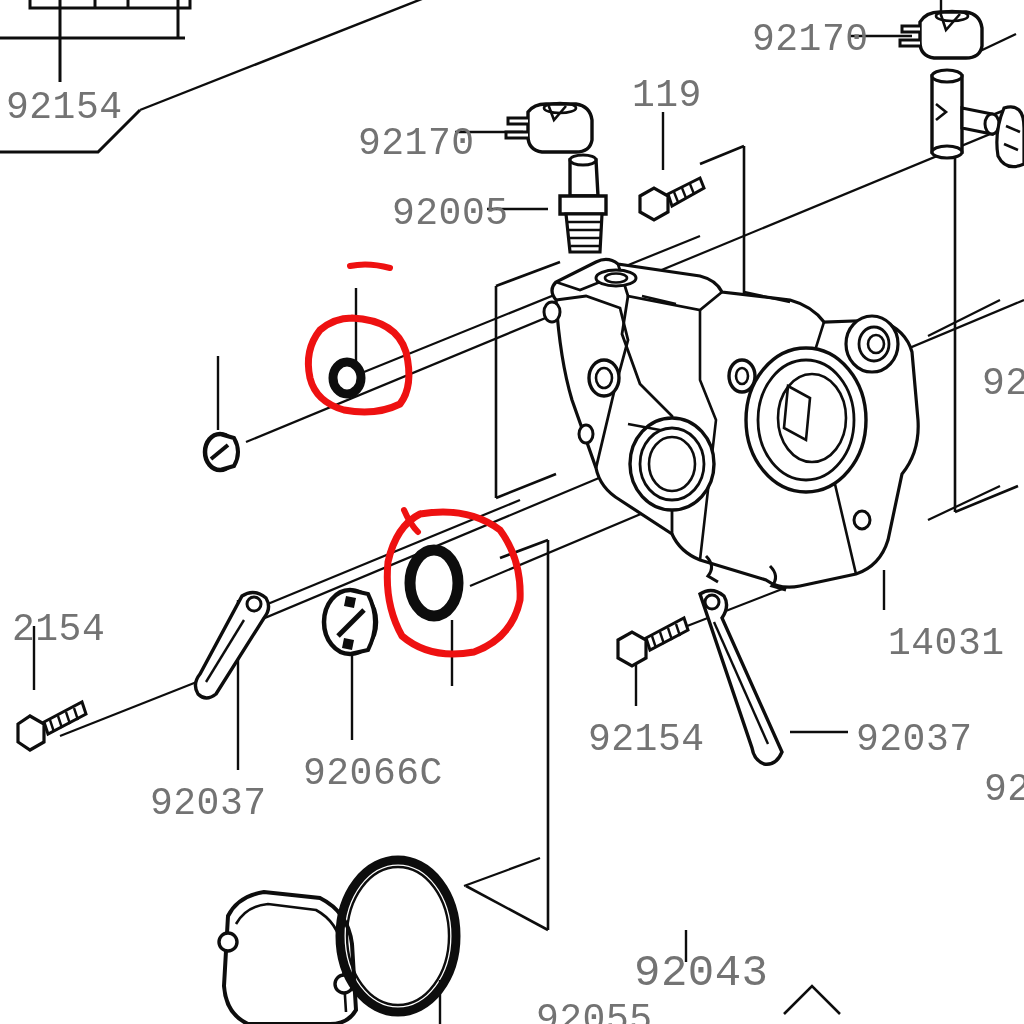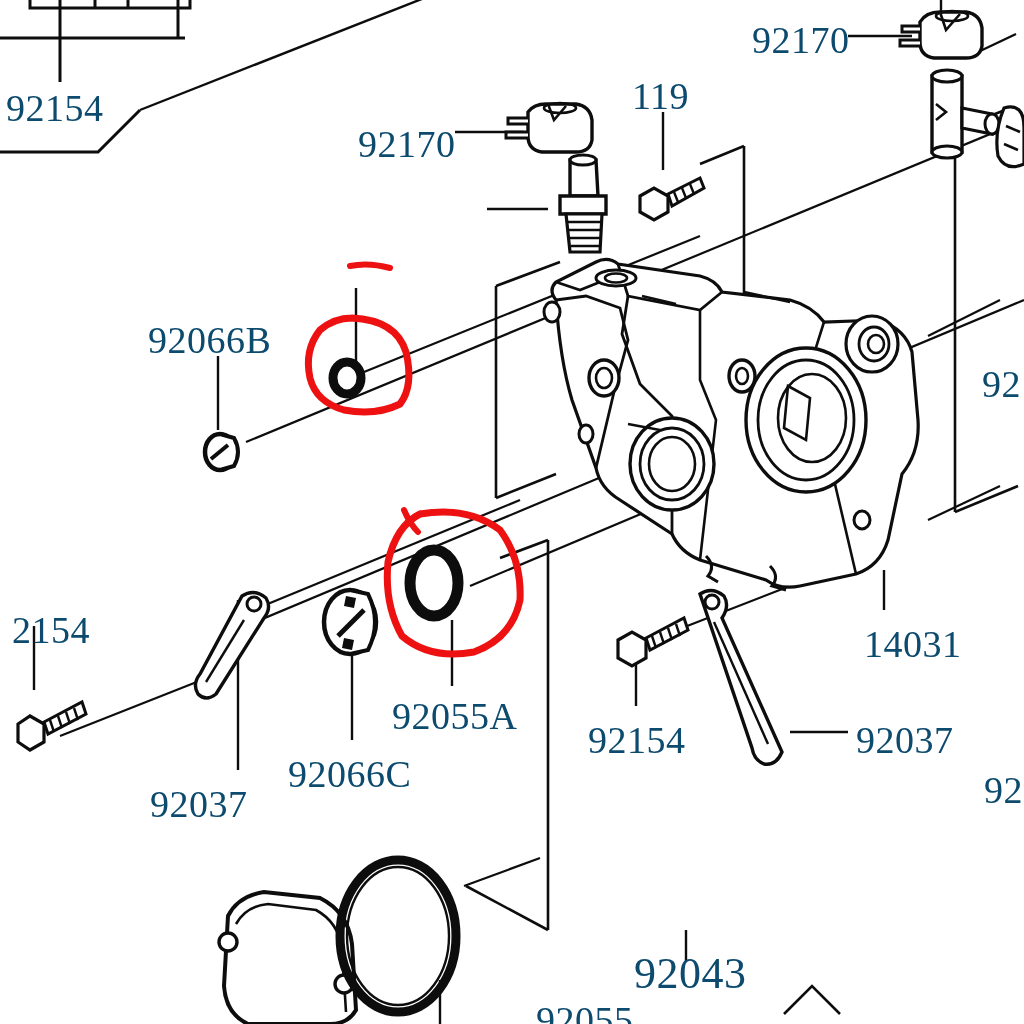--- a/index.html
+++ b/index.html
@@ -1,22 +1,22 @@
 <!DOCTYPE html>
 <html><head>
 <meta charset="utf-8">
 <title>Parts Diagram</title>
 <style>
   html,body{margin:0;padding:0;background:#fff;}
   body{width:1024px;height:1024px;overflow:hidden;
        font-family:"Liberation Sans",sans-serif;}
   #stage{position:relative;width:1024px;height:1024px;background:#fff;}
   #stage svg{position:absolute;left:0;top:0;}
-  .lbl{position:absolute;white-space:nowrap;color:#0c4a6e;
-       font-family:Liberation Serif, serif;font-weight:400;
+  .lbl{position:absolute;white-space:nowrap;color:#737373;
+       font-family:Liberation Mono, monospace;font-weight:400;
        letter-spacing:0.5px;}
 </style>
 </head>
 <body>
 
 <div id="stage">
 
 <svg width="1024" height="1024" viewBox="0 0 1024 1024">
 
   <g fill="none" stroke="#0d0d0d" stroke-width="3">
@@ -247,26 +247,25 @@
              Q 384 604 388 562 Q 396 526 420 514"></path>
     <path d="M 404 510 Q 410 524 418 532" stroke-width="6"></path>
   </g>
 
 </svg>
 
 <div class="lbl" style="left:6px;top:86px;font-size:38px;">92154</div>
 <div class="lbl" style="left:358px;top:122px;font-size:38px;">92170</div>
 <div class="lbl" style="left:632px;top:74px;font-size:38px;">119</div>
 <div class="lbl" style="left:752px;top:18px;font-size:38px;">92170</div>
-<div class="lbl" style="left:148px;top:318px;font-size:38px;">92066B</div>
+<div class="lbl" style="left:392px;top:192px;font-size:38px;">92005</div>
 <div class="lbl" style="left:982px;top:362px;font-size:38px;">92</div>
 <div class="lbl" style="left:12px;top:608px;font-size:38px;">2154</div>
-<div class="lbl" style="left:864px;top:622px;font-size:38px;">14031</div>
-<div class="lbl" style="left:392px;top:694px;font-size:38px;">92055A</div>
+<div class="lbl" style="left:888px;top:622px;font-size:38px;">14031</div>
 <div class="lbl" style="left:588px;top:718px;font-size:38px;">92154</div>
 <div class="lbl" style="left:856px;top:718px;font-size:38px;">92037</div>
-<div class="lbl" style="left:288px;top:752px;font-size:38px;">92066C</div>
+<div class="lbl" style="left:303px;top:752px;font-size:38px;">92066C</div>
 <div class="lbl" style="left:150px;top:782px;font-size:38px;">92037</div>
 <div class="lbl" style="left:984px;top:768px;font-size:38px;">92</div>
 <div class="lbl" style="left:634px;top:948px;font-size:44px;">92043</div>
 <div class="lbl" style="left:536px;top:998px;font-size:38px;">92055</div>
 
 </div>
 
 </body></html>

